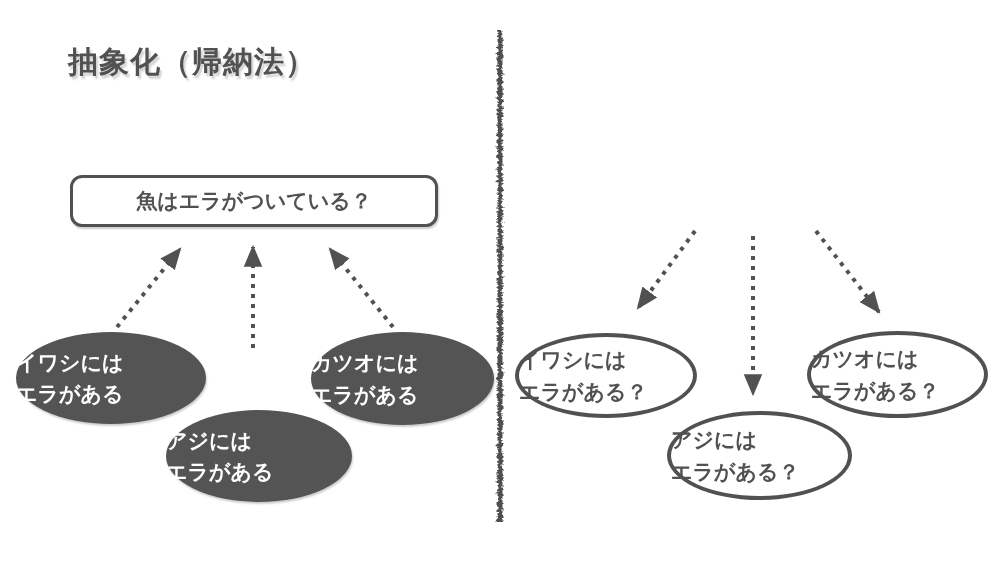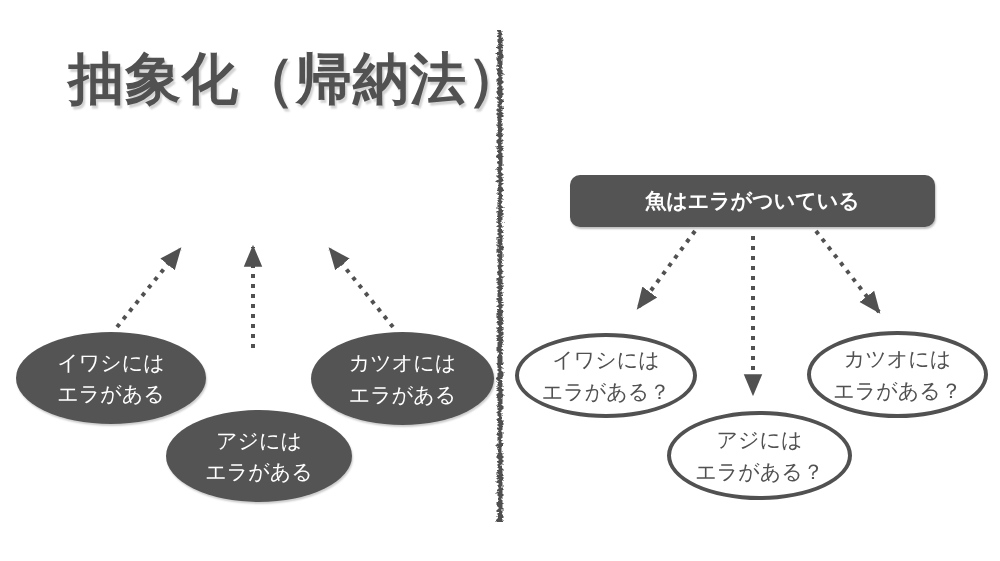--- a/index.html
+++ b/index.html
@@ -11,21 +11,21 @@
     position: relative;
     width: 1000px;
     height: 561px;
     background: #ffffff;
     font-family: "Liberation Sans", sans-serif;
     overflow: hidden;
   }
   .panel-title {
     position: absolute;
     margin: 0;
-    font-size: 56px;
+    font-size: 30px;
     font-weight: 800;
     letter-spacing: 1px;
     color: #515151;
     text-shadow: 2px 3px 2px rgba(0,0,0,0.18);
     white-space: nowrap;
   }
   .title-left  { left: 68px;  top: 42px; }
   .title-right { left: 568px; top: 42px; }
 
   .statement-box {
@@ -58,25 +58,25 @@
     border-radius: 10px;
     box-shadow: 1px 2px 2px rgba(0,0,0,0.25);
   }
 
   .ellipse {
     position: absolute;
     box-sizing: border-box;
     border-radius: 50%;
     display: flex;
     flex-direction: column;
-    align-items: center;
+    align-items: flex-start;
     justify-content: center;
     text-align: center;
     font-size: 21px;
-    font-weight: 400;
+    font-weight: 700;
     line-height: 1.5;
     white-space: nowrap;
   }
   .ellipse-filled {
     background: #545454;
     color: #ffffff;
     box-shadow: 1px 2px 2px rgba(0,0,0,0.2);
   }
   .ellipse-outline {
     background: #ffffff;
@@ -101,22 +101,22 @@
     pointer-events: none;
   }
 </style>
 </head>
 <body>
 
 <div class="canvas">
 
   <h1 class="panel-title title-left">抽象化（帰納法）</h1>
 
-  <div class="statement-box box-filled">
-    <span>魚はエラがついている</span>
+  <div class="statement-box box-outline">
+    <span>魚はエラがついている？</span>
   </div>
 
   <div class="ellipse ellipse-filled el-iwashi">
     <span>イワシには</span>
     <span>エラがある</span>
   </div>
   <div class="ellipse ellipse-filled el-aji">
     <span>アジには</span>
     <span>エラがある</span>
   </div>

